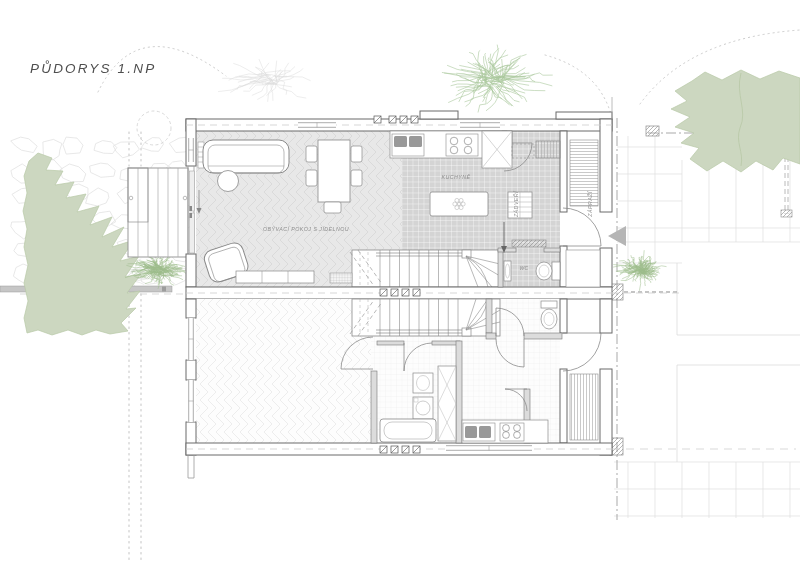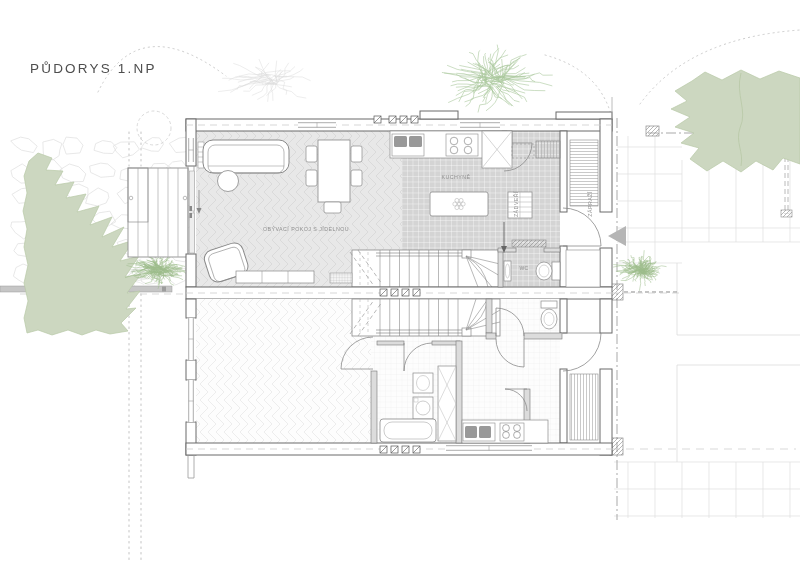--- a/index.html
+++ b/index.html
@@ -1,16 +1,16 @@
 <!DOCTYPE html>
 <html><head>
 <meta charset="utf-8">
 <style>
   html,body{margin:0;padding:0;background:#fff;}
-  #stage{position:relative;width:800px;height:566px;background:#ffffff;overflow:hidden;}
+  #stage{position:relative;width:800px;height:566px;background:#ffffff;overflow:hidden;font-style:italic;}
   svg{position:absolute;left:0;top:0;}
   .ttl{font-family:"Liberation Sans",sans-serif;font-size:13.5px;fill:#4e4e4e;letter-spacing:2.2px;}
   .lbl{font-family:"Liberation Sans",sans-serif;font-size:5.3px;fill:#8f8f8f;letter-spacing:.45px;text-anchor:middle;}
   .lbl-s{font-size:5px;}
 </style>
 </head>
 <body>
 
 <div id="stage">
 <svg id="plan" width="800" height="566" viewBox="0 0 800 566">

